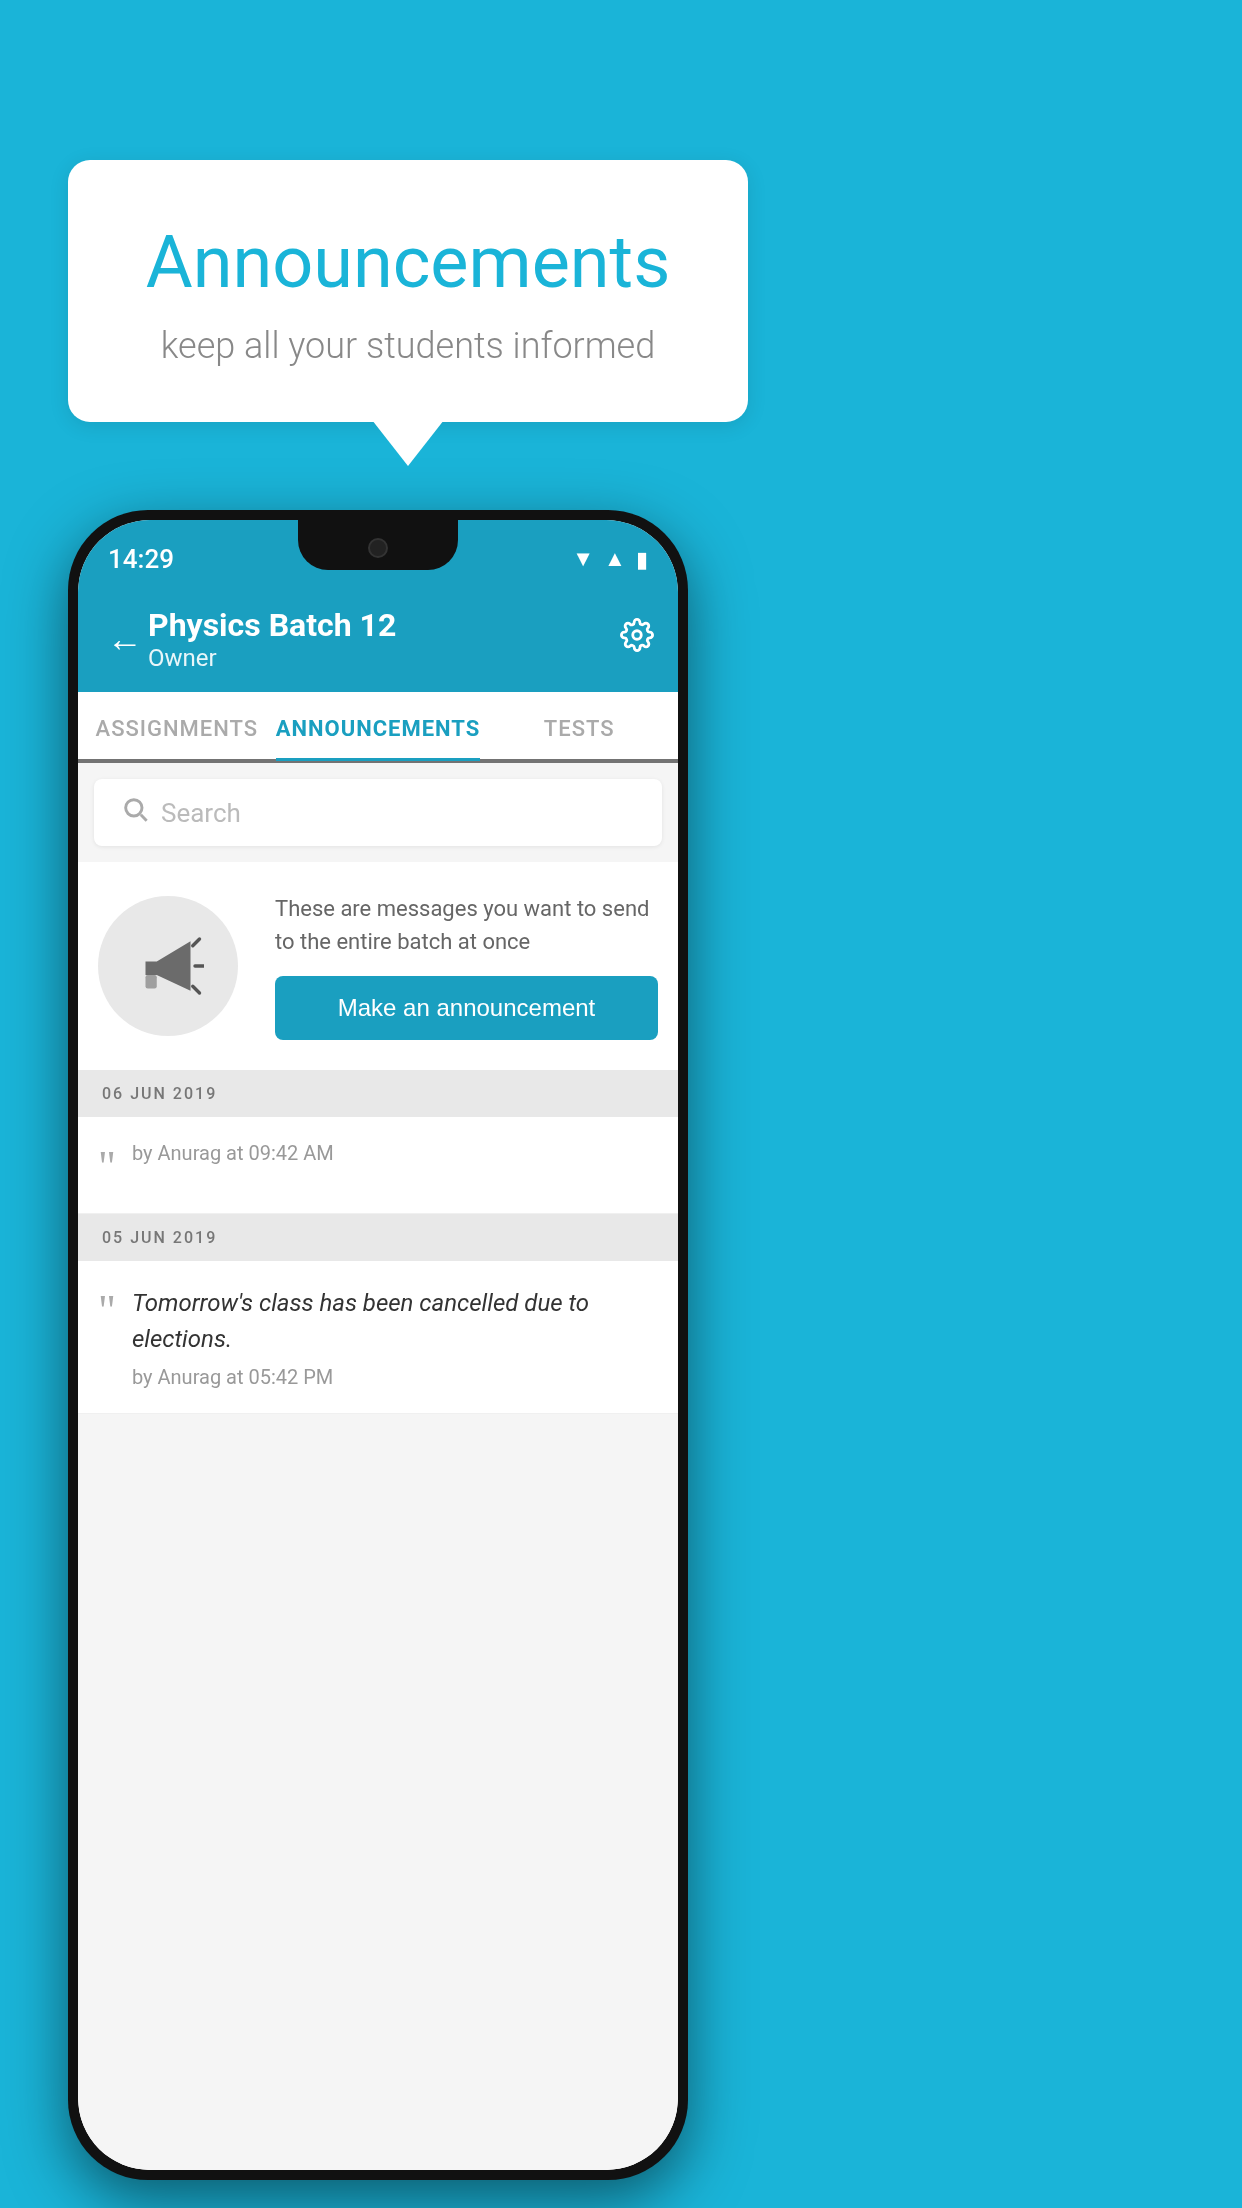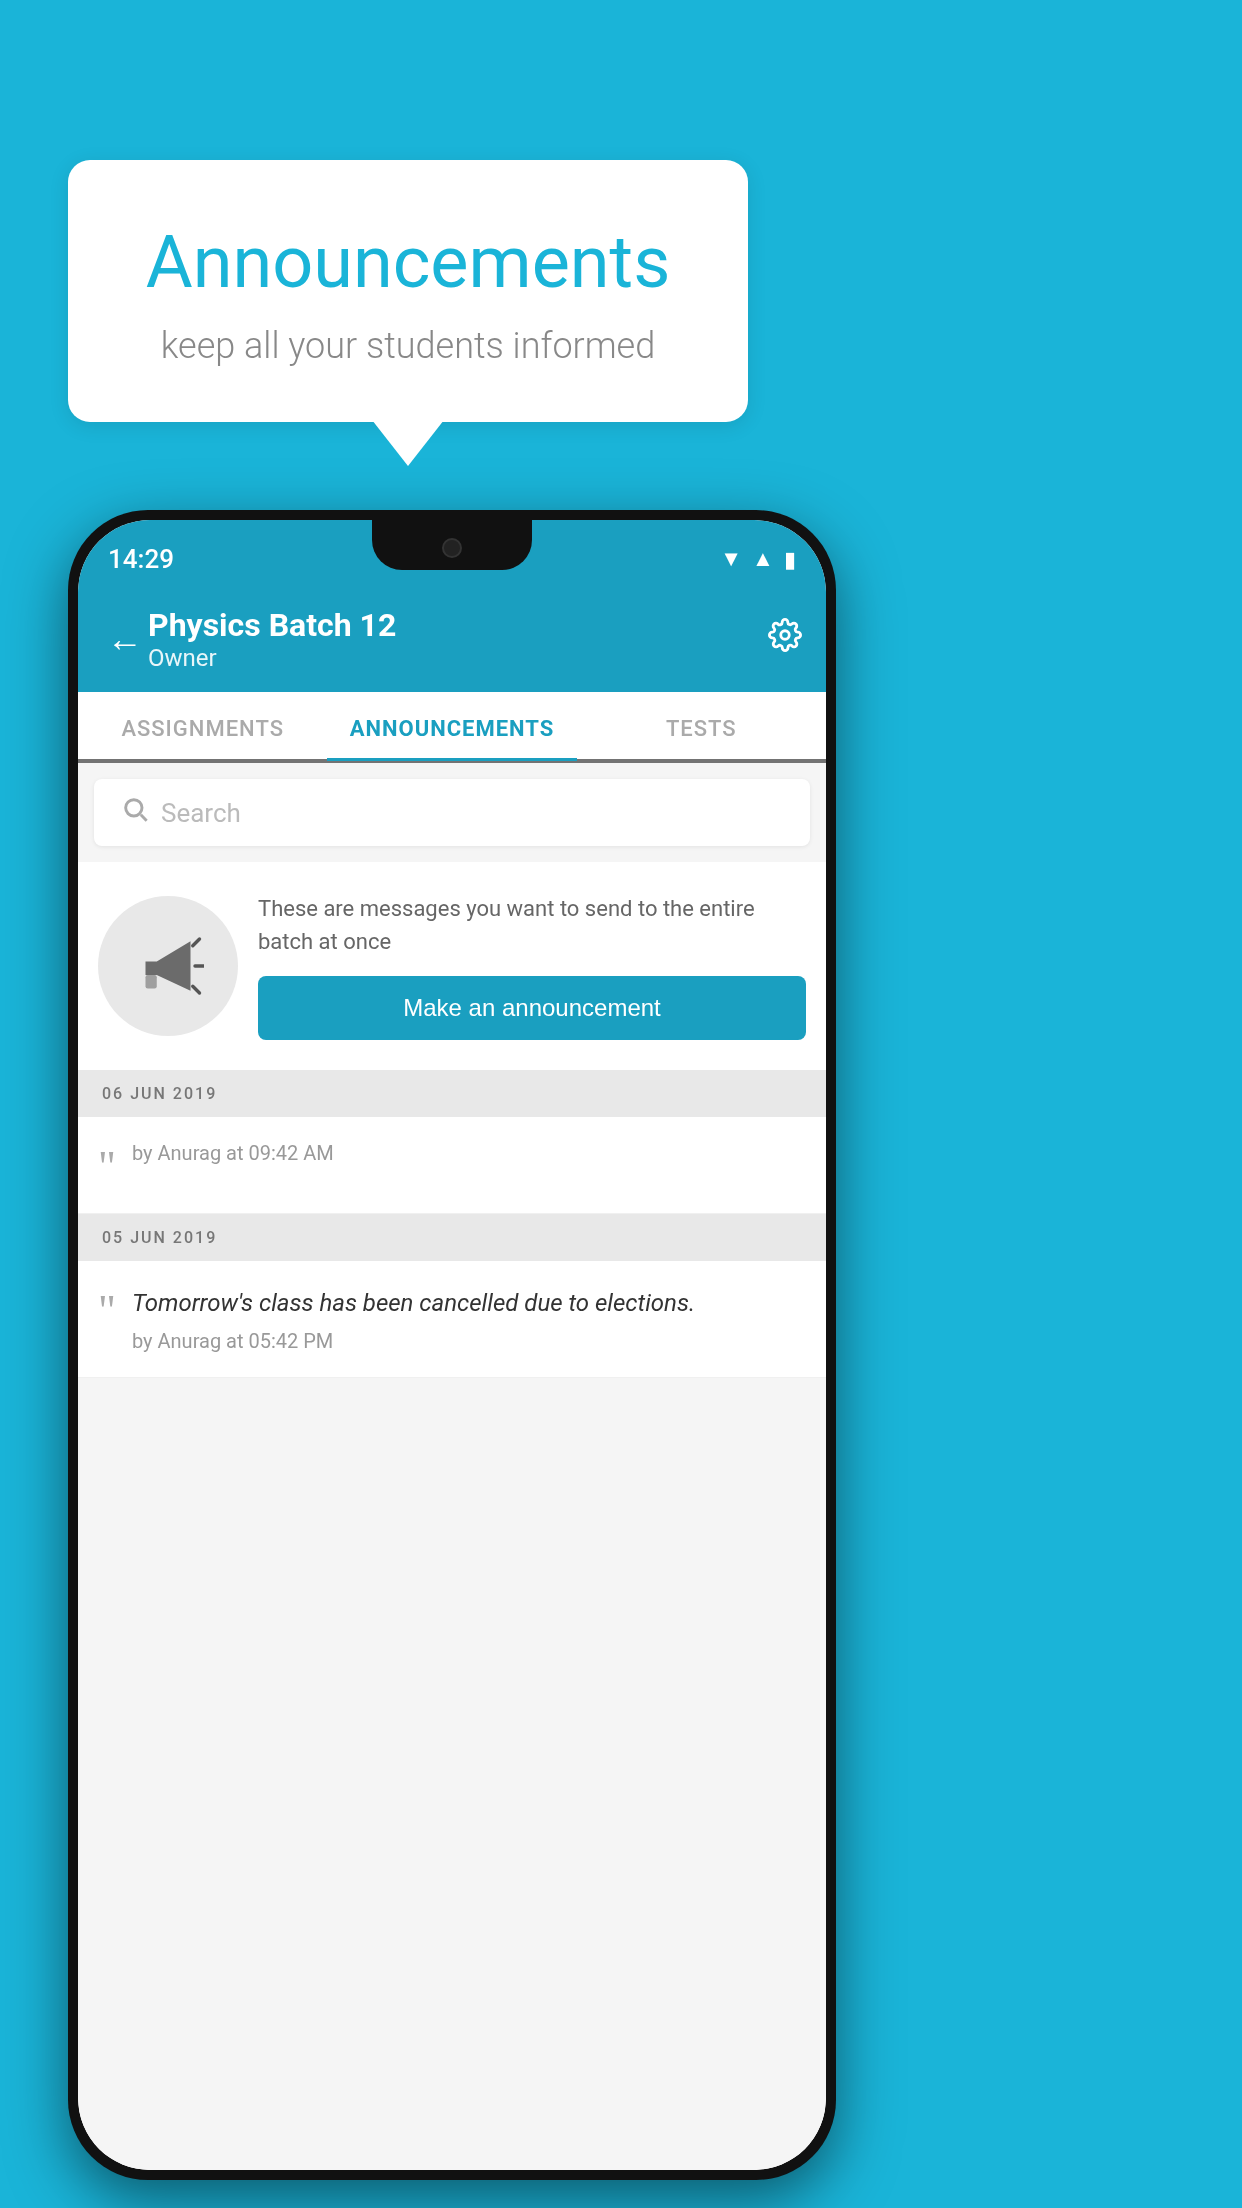--- a/index.html
+++ b/index.html
@@ -53,21 +53,21 @@
       color: #888;
       font-size: 36px;
       font-weight: 300;
     }
 
     
     .phone-frame {
       position: absolute;
       top: 510px;
       left: 68px;
-      width: 768px;
+      width: 620px;
       height: 1670px;
       background: #111;
       border-radius: 80px;
       box-shadow: 0 20px 60px rgba(0,0,0,0.5);
       overflow: hidden;
     }
 
     
     .phone-inner {
       position: absolute;
@@ -257,20 +257,21 @@
       min-width: 140px;
       background: #e8e8e8;
       border-radius: 50%;
       display: flex;
       align-items: center;
       justify-content: center;
     }
 
     .promo-right {
       flex: 1;
+      margin-left: 17px;
     }
 
     .promo-text {
       color: #666;
       font-size: 22px;
       line-height: 1.5;
       margin-bottom: 18px;
     }
 
     .make-announcement-btn {

